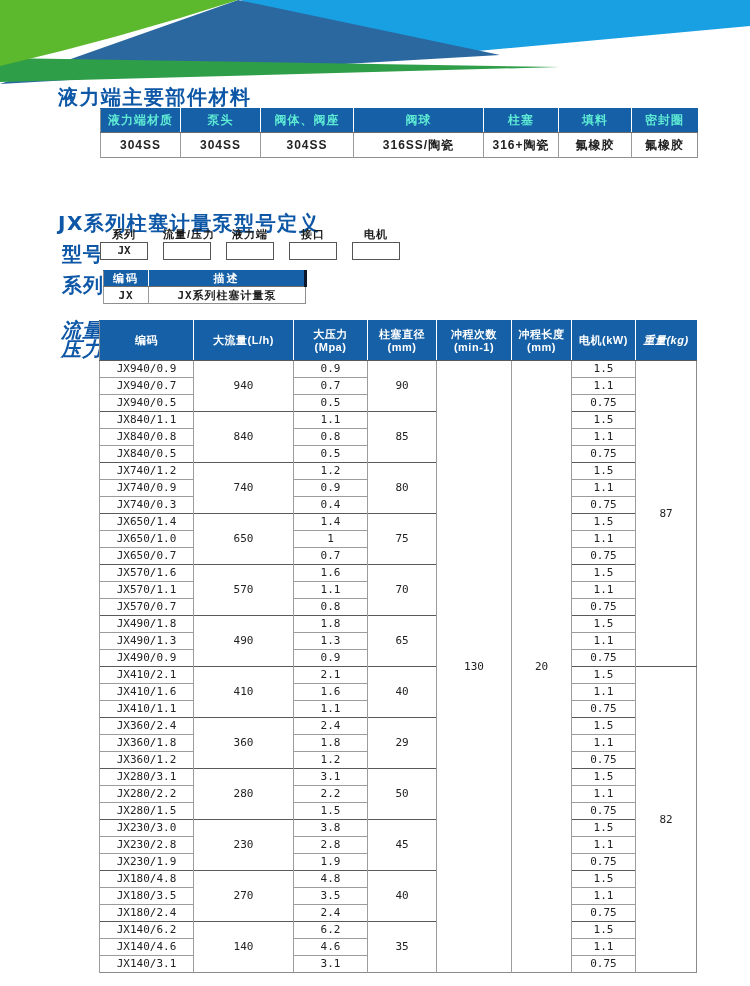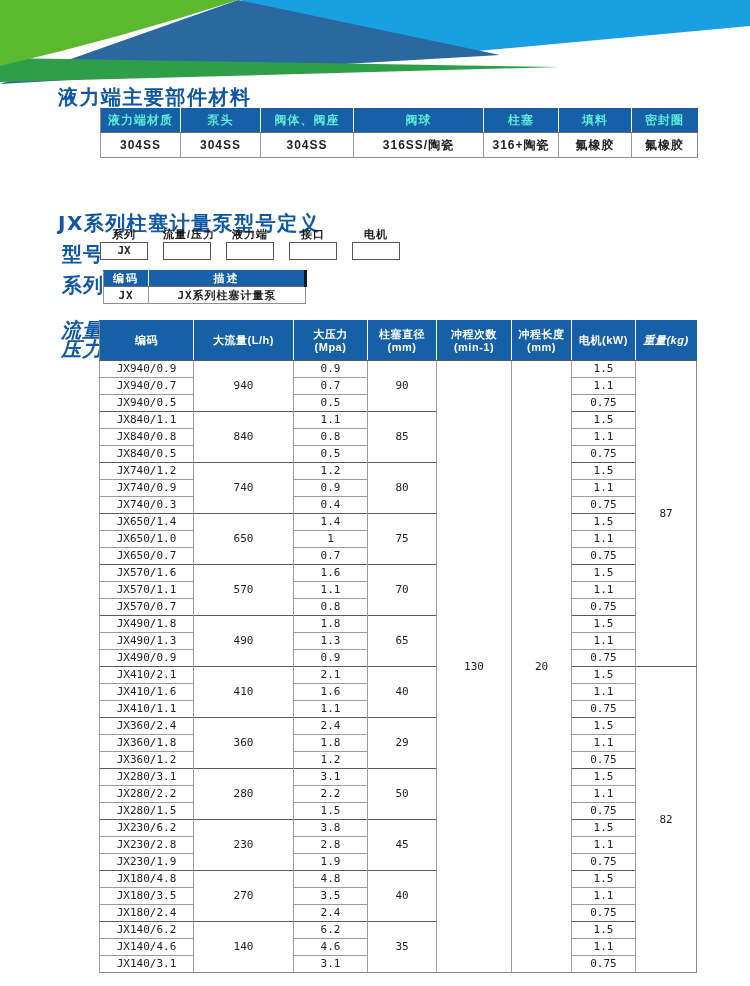--- a/index.html
+++ b/index.html
@@ -377,21 +377,21 @@
         <td>JX280/2.2</td>
         <td>2.2</td>
         <td>1.1</td>
       </tr>
       <tr>
         <td>JX280/1.5</td>
         <td>1.5</td>
         <td>0.75</td>
       </tr>
       <tr>
-        <td class="gt">JX230/6.2</td>
+        <td class="gt">JX230/3.0</td>
         <td rowspan="3" class="gt">230</td>
         <td class="gt">3.8</td>
         <td rowspan="3" class="gt">45</td>
         <td class="gt">1.5</td>
       </tr>
       <tr>
         <td>JX230/2.8</td>
         <td>2.8</td>
         <td>1.1</td>
       </tr>

